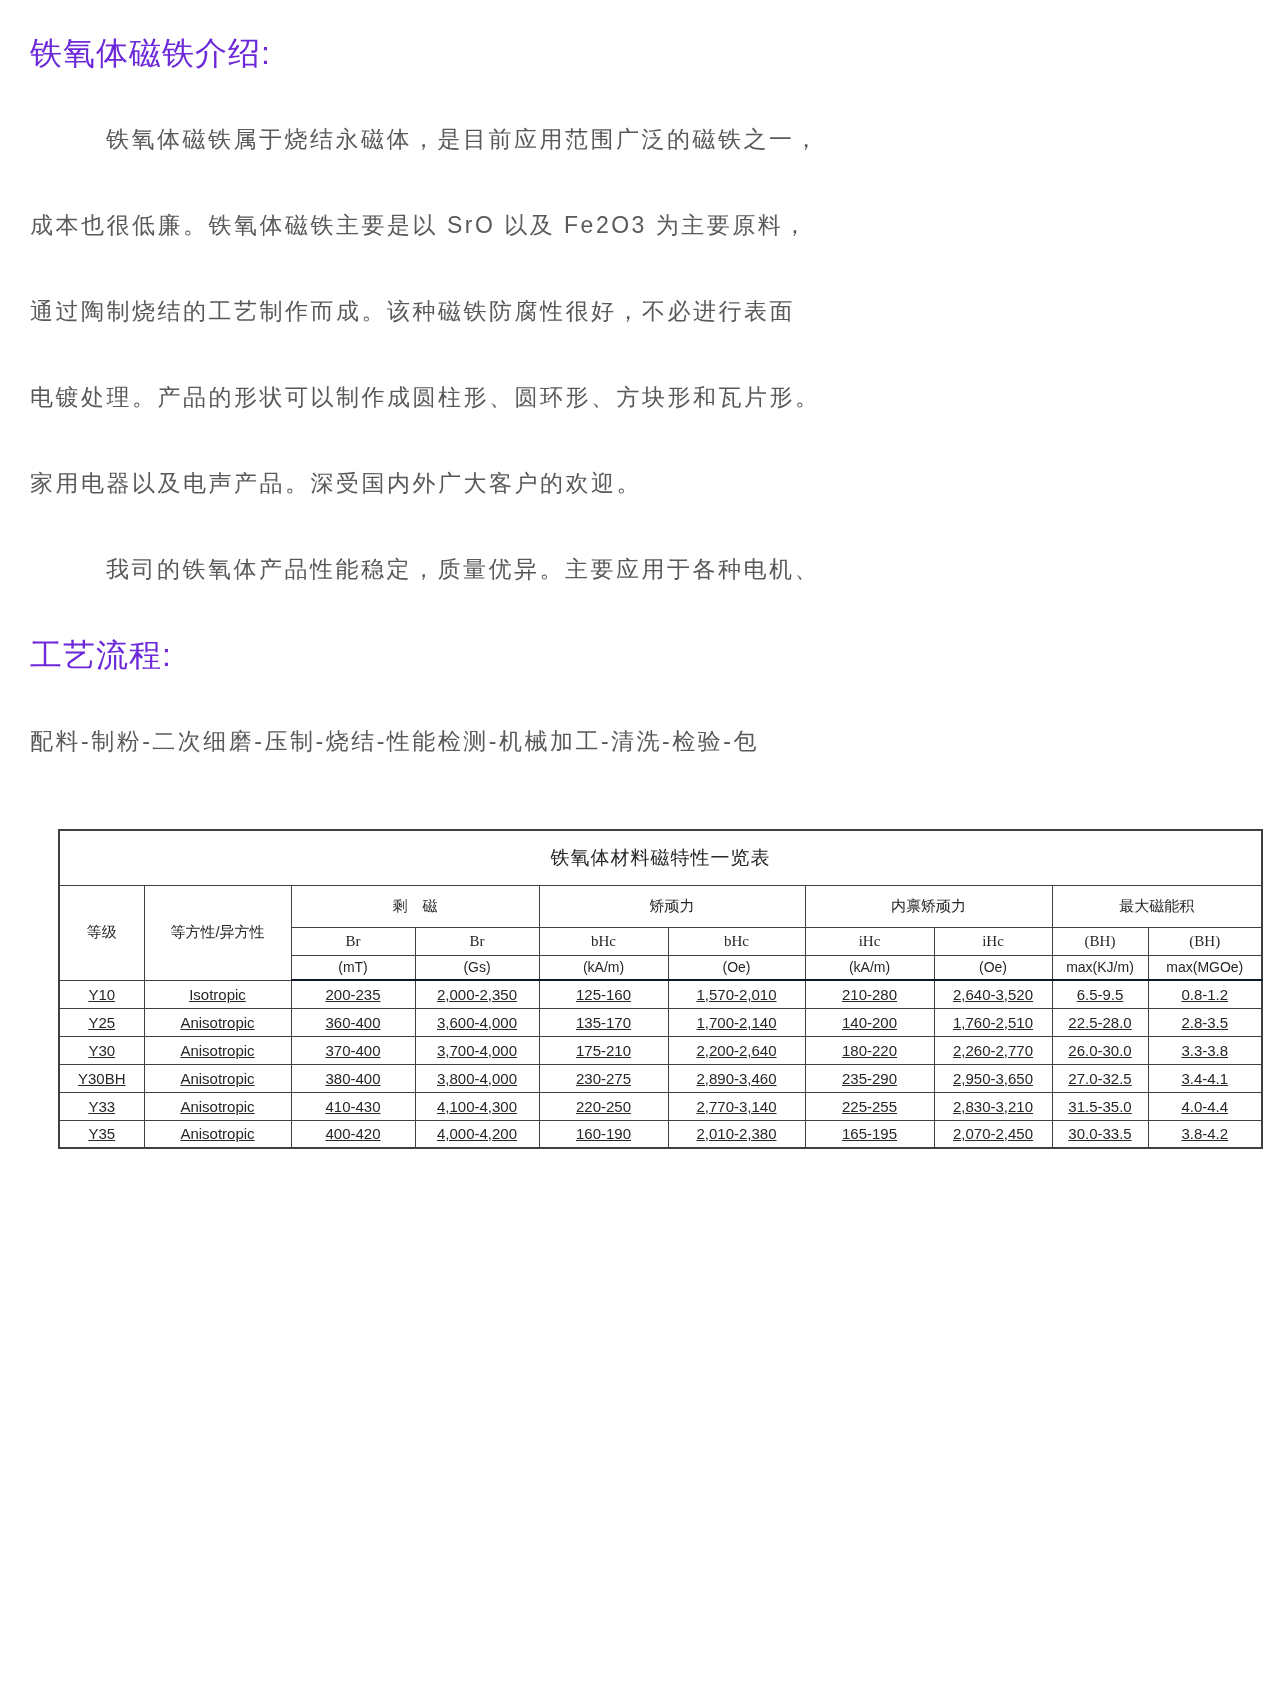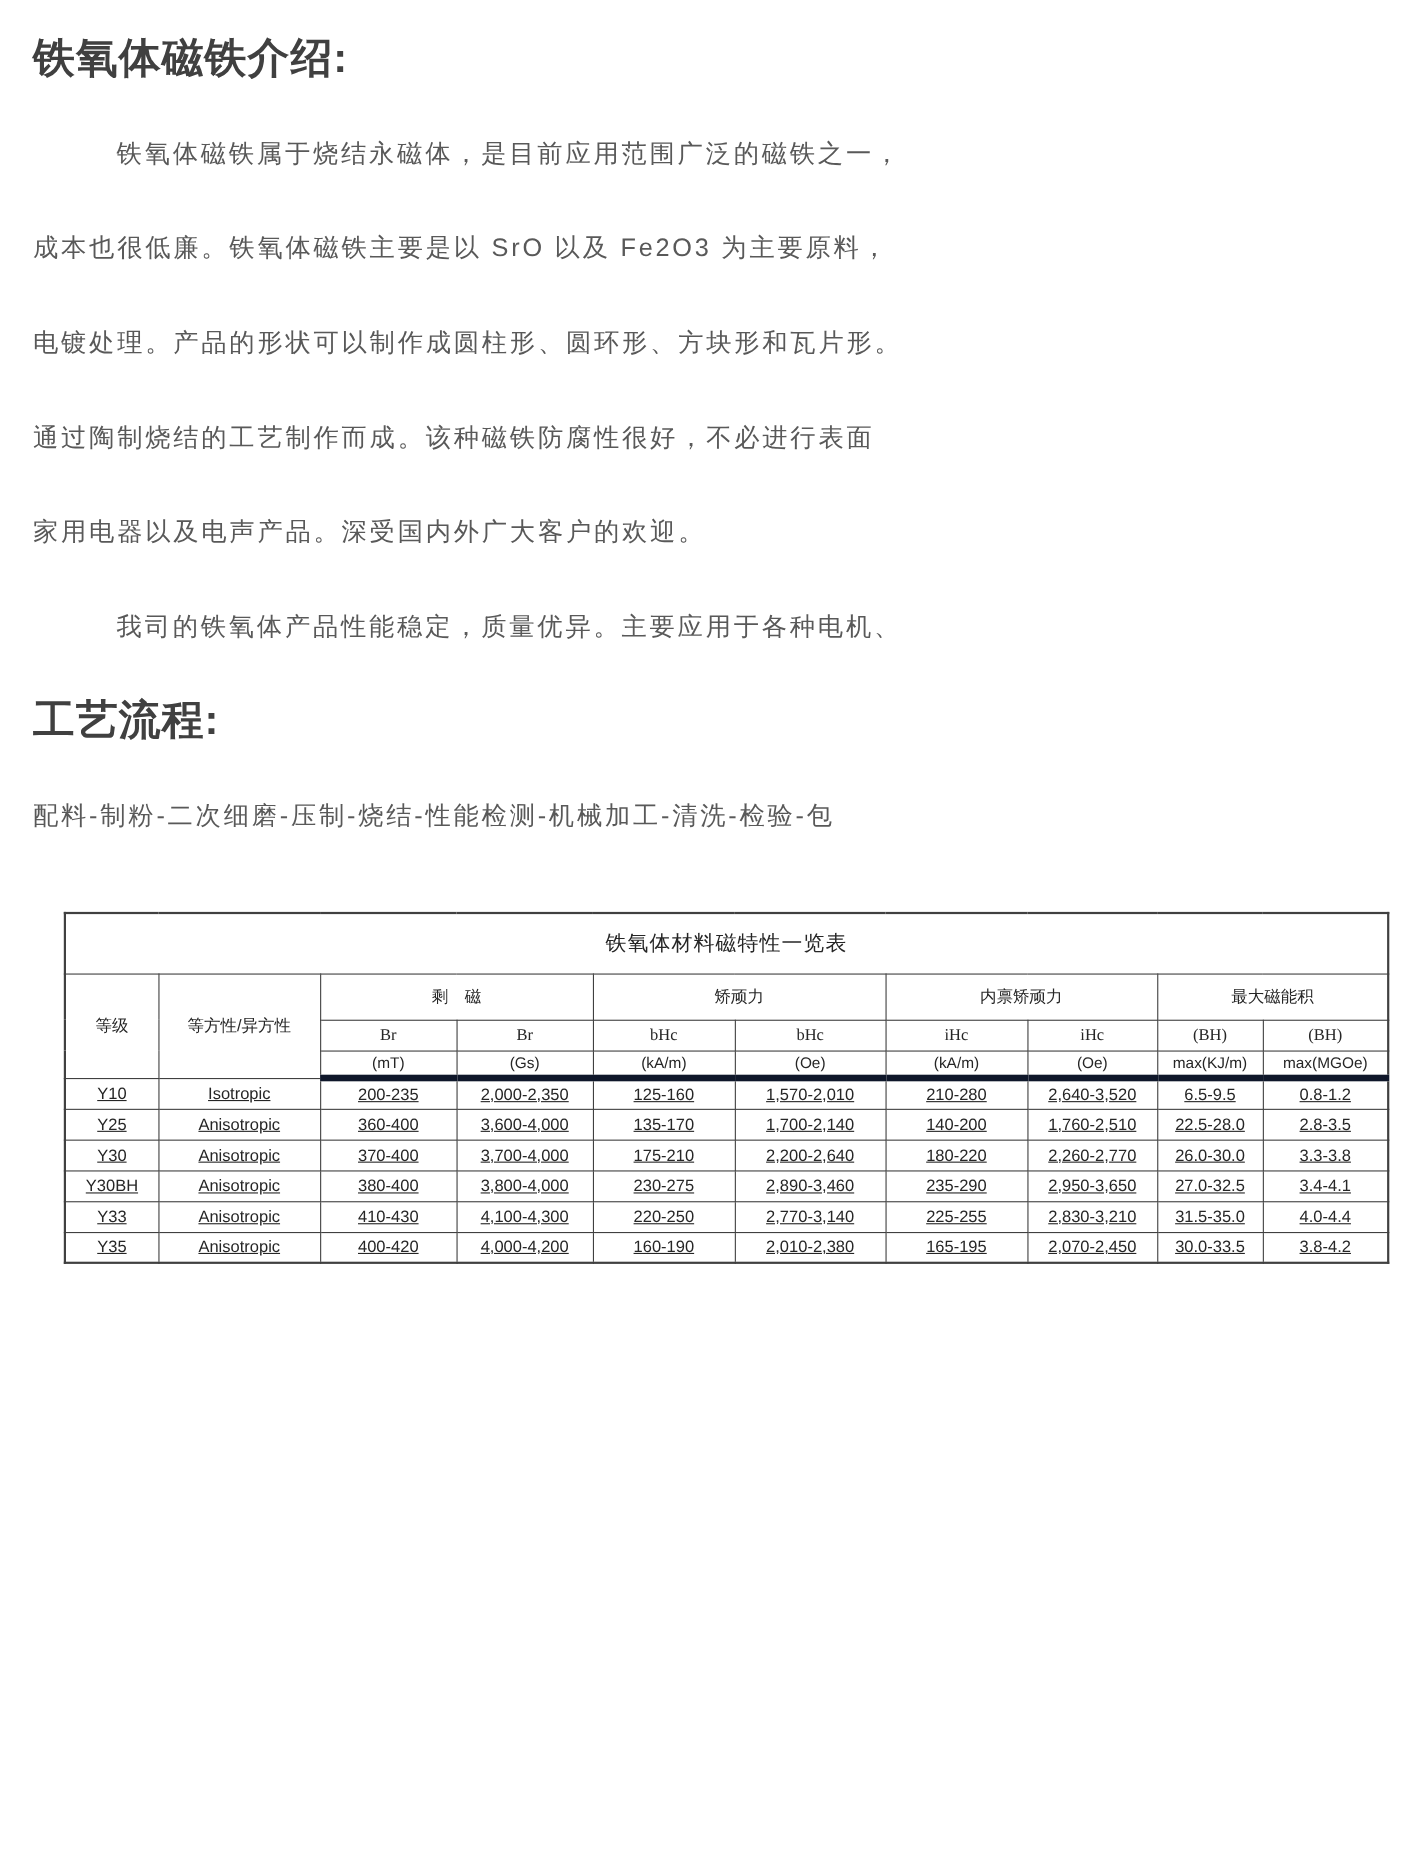--- a/index.html
+++ b/index.html
@@ -6,25 +6,25 @@
   html, body { background: #ffffff; }
   body {
     width: 1287px;
     min-height: 1690px;
     font-family: "Liberation Sans", "DejaVu Sans", sans-serif;
     color: #595959;
   }
   .page { padding: 10px 30px 40px 30px; }
 
   .h {
-    font-size: 38px;
-    font-weight: bold;
+    font-size: 32px;
+    font-weight: normal;
     line-height: 86px;
     letter-spacing: 1px;
-    color: #404040;
+    color: #6d28d9;
     white-space: nowrap;
   }
   .line {
     font-size: 23px;
     line-height: 86px;
     letter-spacing: 2.5px;
     color: #595959;
     white-space: nowrap;
   }
   .line.indent { padding-left: 76px; }
@@ -48,35 +48,35 @@
     white-space: nowrap;
     padding: 0 2px;
   }
   tr.title-row th {
     height: 55px;
     font-size: 19px;
     letter-spacing: 1px;
   }
   tr.group-row th { height: 42px; }
   tr.sub-row th  { height: 28px; font-family: Liberation Serif, serif; }
-  tr.unit-row th { height: 25px; border-bottom: 6px solid #0f172a; font-size: 14px; }
+  tr.unit-row th { height: 25px; border-bottom: 2px solid #0f172a; font-size: 14px; }
   tbody tr td { height: 28px; text-decoration: underline; }
 </style>
 </head>
 <body>
 
 <div class="page">
 
   <div class="h">铁氧体磁铁介绍:</div>
 
   <div id="intro-lines">
       <div class="line indent">铁氧体磁铁属于烧结永磁体，是目前应用范围广泛的磁铁之一，</div>
       <div class="line">成本也很低廉。铁氧体磁铁主要是以 SrO 以及 Fe2O3 为主要原料，</div>
+      <div class="line">通过陶制烧结的工艺制作而成。该种磁铁防腐性很好，不必进行表面</div>
       <div class="line">电镀处理。产品的形状可以制作成圆柱形、圆环形、方块形和瓦片形。</div>
-      <div class="line">通过陶制烧结的工艺制作而成。该种磁铁防腐性很好，不必进行表面</div>
       <div class="line">家用电器以及电声产品。深受国内外广大客户的欢迎。</div>
       <div class="line indent">我司的铁氧体产品性能稳定，质量优异。主要应用于各种电机、</div>
     </div>
 
   <div class="h">工艺流程:</div>
 
   <div id="process-lines">
       <div class="line">配料-制粉-二次细磨-压制-烧结-性能检测-机械加工-清洗-检验-包</div>
     </div>
 

